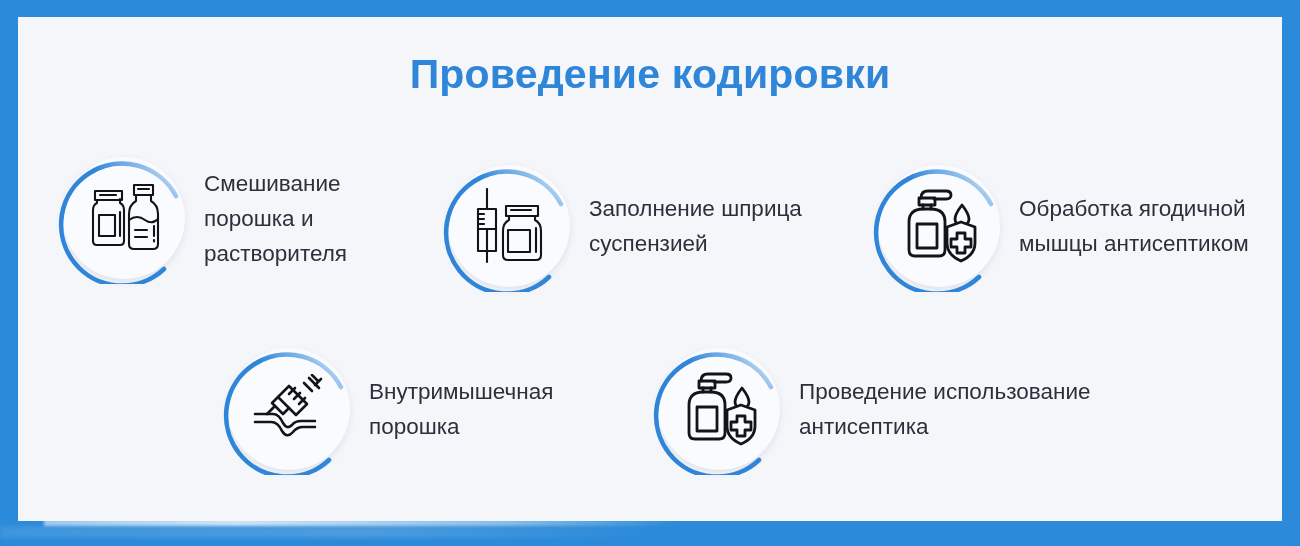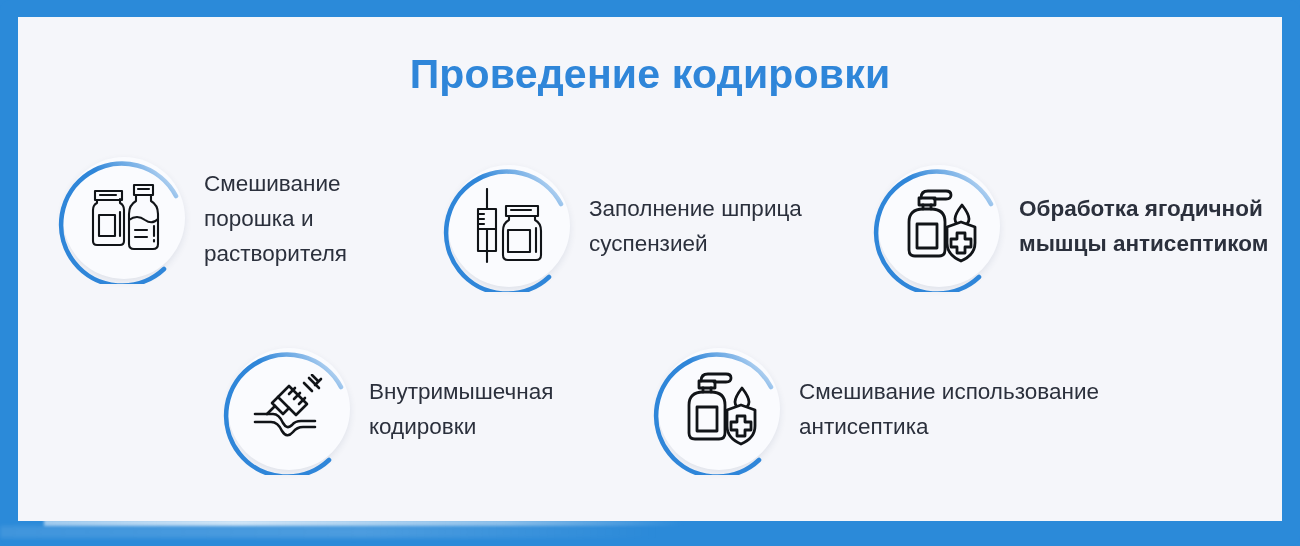--- a/index.html
+++ b/index.html
@@ -128,21 +128,21 @@
     margin-left: 14px;
     font-size: 22.5px;
     line-height: 35px;
     color: #2b303c;
     white-space: pre-line;
   }
 
   
   #step-1 { left: 40px;  top: 135px; }
   #step-2 { left: 425px; top: 143px; }
-  #step-3 { left: 855px; top: 143px; font-weight: bold; }
+  #step-3 { left: 855px; top: 143px; }
   #step-4 { left: 205px; top: 326px; }
   #step-5 { left: 635px; top: 326px; }
 </style>
 </head>
 <body>
 
 <div class="frame">
 
   <div class="frame-highlight"></div>
   <div class="frame-highlight-b"></div>
@@ -311,21 +311,21 @@
             <path d="M27 23 l-6 6 l11 11 l6 -6"></path>
 
             <path d="M24 32 l-8 8"></path>
 
             <path d="M4 40 h18 q6 0 10 9 q4 7 9 2 q3 -4 9 -4 h14"></path>
             <path d="M4 48 h16 q7 0 11 9 q5 8 11 1 q4 -5 10 -5 h12"></path>
           </svg>
         </div>
       </div>
       <div class="step-label">Внутримышечная
-кодировки</div>
+порошка</div>
     </div>
 
     <div class="step" id="step-5">
       <div class="badge">
         <div class="badge-disc"></div>
         <svg class="badge-ring" viewBox="0 0 132 132">
           <defs>
             <linearGradient id="ringGrad5" x1="0" y1="1" x2="1" y2="0">
               <stop offset="0.00" stop-color="#2f86d9" stop-opacity="1"></stop>
               <stop offset="0.62" stop-color="#2f86d9" stop-opacity="1"></stop>
@@ -342,18 +342,18 @@
             <path d="M24 17 v4"></path>
             <path d="M32 17 v4"></path>
             <path d="M24 21 h8 q14 0 14 13 v28 q0 6 -6 6 H16 q-6 0 -6 -6 V34 q0 -13 14 -13 z"></path>
             <path d="M18 36 h20 v24 h-20 z"></path>
             <path d="M63 17 q7 9 7 14 a7 7 0 0 1 -14 0 q0 -5 7 -14 z"></path>
             <path d="M48 39 l14 -5 l14 5 v16 q0 12 -14 18 q-14 -6 -14 -18 z" fill="#fafbfe"></path>
             <path d="M58 45 h8 v6 h6 v8 h-6 v6 h-8 v-6 h-6 v-8 h6 z"></path>
           </svg>
         </div>
       </div>
-      <div class="step-label">Смешивание использование
+      <div class="step-label">Проведение использование
 антисептика</div>
     </div>
 
   </div>
 </div>
 
 </body></html>

